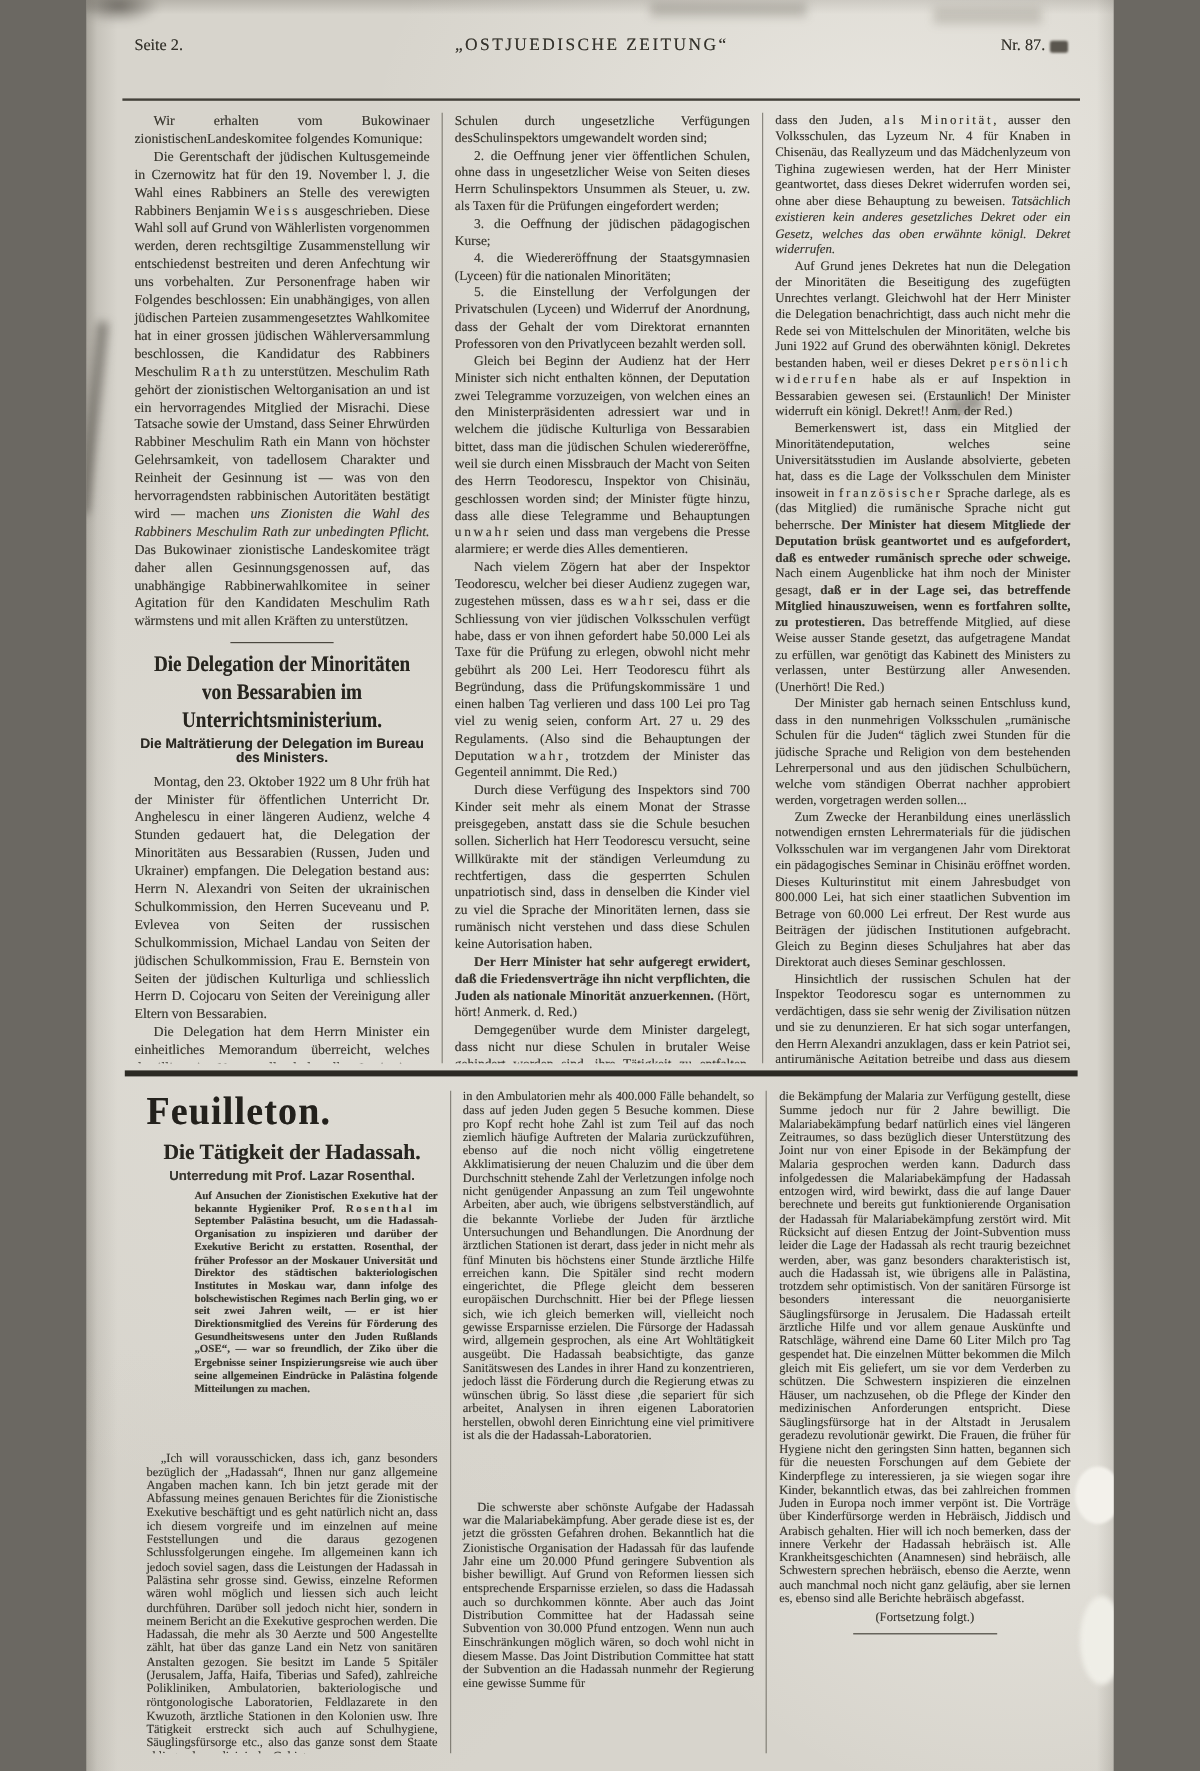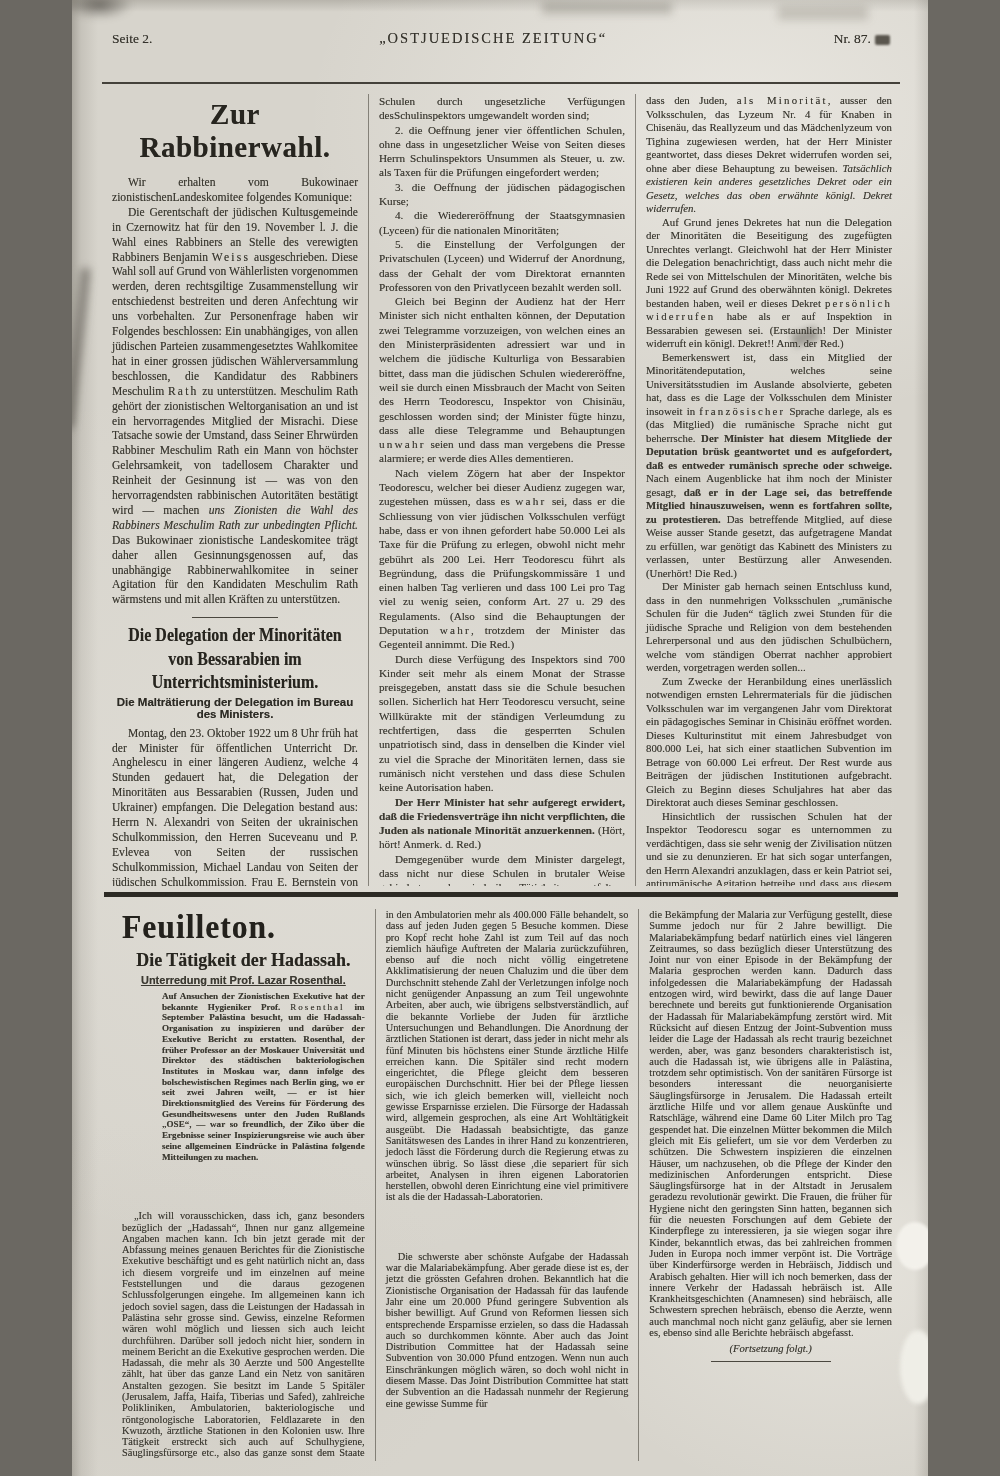--- a/index.html
+++ b/index.html
@@ -35,35 +35,35 @@
   .pbody p{margin:0;text-align:justify;}
   .top-section .pbody{font-size:11.2px;line-height:14.3px;}
   .c1t .pbody{font-size:11.6px;line-height:14.9px;}
   .c3t .pbody{font-size:10.8px;line-height:13.5px;}
   .bottom-section .pbody{font-size:10.4px;line-height:11.3px;}
   .ind{text-indent:16px;}
   .bottom-section .ind{text-indent:12px;margin-top:48px;}
   .s-b{font-weight:bold;}
   .s-i{font-style:italic;}
   .s-sp{letter-spacing:2.2px;}
-  .s-bsp{font-weight:normal;letter-spacing:2px;}
+  .s-bsp{font-weight:bold;letter-spacing:2px;}
   h1.a1{font-size:29px;font-weight:bold;text-align:center;margin:4px 0 12px;color:#27251f;letter-spacing:0.5px;}
   h2.a2{font-size:16.5px;font-weight:bold;text-align:center;margin:9px 4px 5px;line-height:1.28;color:#27251f;
     transform:scale(0.97,1.12);transform-origin:center;}
   h3.a2s{font-family:"Liberation Sans",sans-serif;font-size:11.5px;font-weight:bold;text-align:center;
     margin:2px 0 7px;color:#2c2a24;}
   .divider{width:86px;border-top:1.6px solid #4a473f;margin:9px auto;}
   .divider.small{width:120px;margin:7px auto 4px;}
   .masthead{font-size:33px;font-weight:bold;margin:0 0 4px 0;color:#23211c;letter-spacing:1px;
     transform:scaleX(0.96);transform-origin:left;}
   .f-title{font-size:18px;font-weight:bold;text-align:center;margin:2px 0 3px;color:#27251f;}
-  .f-sub{font-family:"Liberation Sans",sans-serif;font-size:11px;font-weight:bold;text-align:center;margin:0 0 5px;text-decoration:underline;}
+  .f-sub{font-family:"Liberation Sans",sans-serif;font-size:11px;font-weight:bold;text-align:center;margin:0 0 5px;}
   .intro{margin:3px 0 5px 40px;font-weight:bold;}
   .intro p{font-size:9.1px;line-height:10.7px;}
-  .footer-note{text-align:center;margin-top:5px;font-size:10.6px;font-style:italic;}
+  .footer-note{text-align:center;margin-top:5px;font-size:10.6px;}
   
   .artifact{position:absolute;pointer-events:none;}
   .corner-smudge-tl{left:-8px;top:-10px;width:70px;height:30px;
     background:radial-gradient(rgba(40,36,30,0.55), transparent 70%);filter:blur(3px);}
   .edge-streak-left{left:1px;top:268px;width:9px;height:160px;background:rgba(45,41,34,0.45);
     filter:blur(4px);transform:rotate(6deg);}
   .ghost-top-center{left:470px;top:2px;width:130px;height:12px;background:rgba(90,85,75,0.28);filter:blur(4px);}
   .ghost-top-right{right:60px;top:6px;width:90px;height:14px;background:rgba(90,85,75,0.22);filter:blur(4px);}
   .tear-right-1{right:-6px;top:1222px;width:38px;height:48px;background:#f3f1eb;border-radius:19px/24px;filter:blur(1.5px);}
   .tear-right-2{right:-8px;top:1330px;width:36px;height:74px;background:#efeee7;border-radius:18px/37px;filter:blur(2px);}
@@ -78,21 +78,20 @@
     <span>Seite 2.</span>
     <span class="np-title">„OSTJUEDISCHE ZEITUNG“</span>
     <span>
       <span>Nr. 87.</span><span class="ink-blob"></span>
     </span>
   </div>
   <div class="header-rule"></div>
 
   <div class="top-section">
     <div class="col c1t">
-      <h1 class="a1">Zur Rabbinerwahl.</h1>
       <div class="pbody">
           <p class="ind"><span>Wir erhalten vom Bukowinaer zionistischenLandeskomitee folgendes Komunique:</span></p>
           <p class="ind"><span>Die Gerentschaft der jüdischen Kultusgemeinde in Czernowitz hat für den 19. November l. J. die Wahl eines Rabbiners an Stelle des verewigten Rabbiners Benjamin </span><span class="s-sp">Weiss</span><span> ausgeschrieben. Diese Wahl soll auf Grund von Wählerlisten vorgenommen werden, deren rechtsgiltige Zusammenstellung wir entschiedenst bestreiten und deren Anfechtung wir uns vorbehalten. Zur Personenfrage haben wir Folgendes beschlossen: Ein unabhängiges, von allen jüdischen Parteien zusammengesetztes Wahlkomitee hat in einer grossen jüdischen Wählerversammlung beschlossen, die Kandidatur des Rabbiners Meschulim </span><span class="s-sp">Rath</span><span> zu unterstützen. Meschulim Rath gehört der zionistischen Weltorganisation an und ist ein hervorragendes Mitglied der Misrachi. Diese Tatsache sowie der Umstand, dass Seiner Ehrwürden Rabbiner Meschulim Rath ein Mann von höchster Gelehrsamkeit, von tadellosem Charakter und Reinheit der Gesinnung ist — was von den hervorragendsten rabbinischen Autoritäten bestätigt wird — machen </span><span class="s-i">uns Zionisten die Wahl des Rabbiners Meschulim Rath zur unbedingten Pflicht.</span><span> Das Bukowinaer zionistische Landeskomitee trägt daher allen Gesinnungsgenossen auf, das unabhängige Rabbinerwahlkomitee in seiner Agitation für den Kandidaten Meschulim Rath wärmstens und mit allen Kräften zu unterstützen.</span></p>
         </div>
       <div class="divider"></div>
       <h2 class="a2">Die Delegation der Minoritäten von Bessarabien im Unterrichtsministerium.</h2>
       <h3 class="a2s">Die Malträtierung der Delegation im Bureau des Ministers.</h3>
       <div class="pbody">
           <p class="ind"><span>Montag, den 23. Oktober 1922 um 8 Uhr früh hat der Minister für öffentlichen Unterricht Dr. Anghelescu in einer längeren Audienz, welche 4 Stunden gedauert hat, die Delegation der Minoritäten aus Bessarabien (Russen, Juden und Ukrainer) empfangen. Die Delegation bestand aus: Herrn N. Alexandri von Seiten der ukrainischen Schulkommission, den Herren Suceveanu und P. Evlevea von Seiten der russischen Schulkommission, Michael Landau von Seiten der jüdischen Schulkommission, Frau E. Bernstein von Seiten der jüdischen Kulturliga und schliesslich Herrn D. Cojocaru von Seiten der Vereinigung aller Eltern von Bessarabien.</span></p>
           <p class="ind"><span>Die Delegation hat dem Herrn Minister ein einheitliches Memorandum überreicht, welches detailliert, im Namen aller kulturellen Institutionen der Minoritäten in Bessarabien nachstehende Forderungen aufstellt:</span></p>

